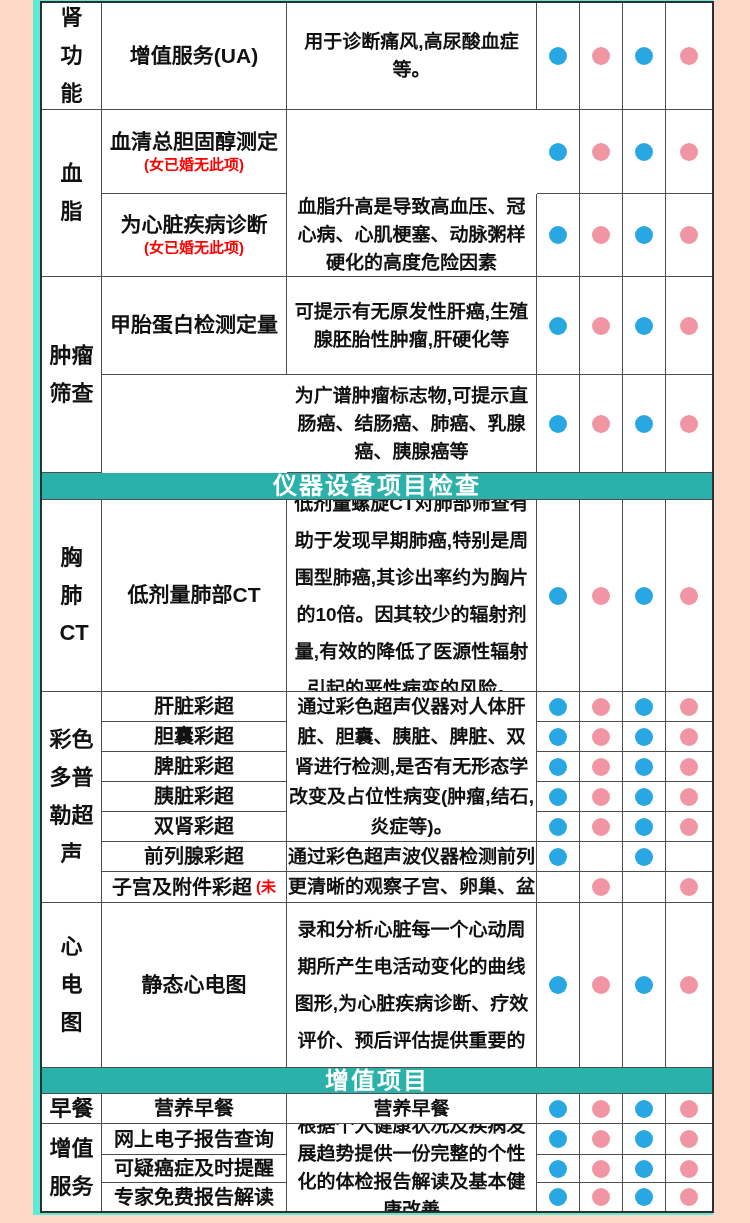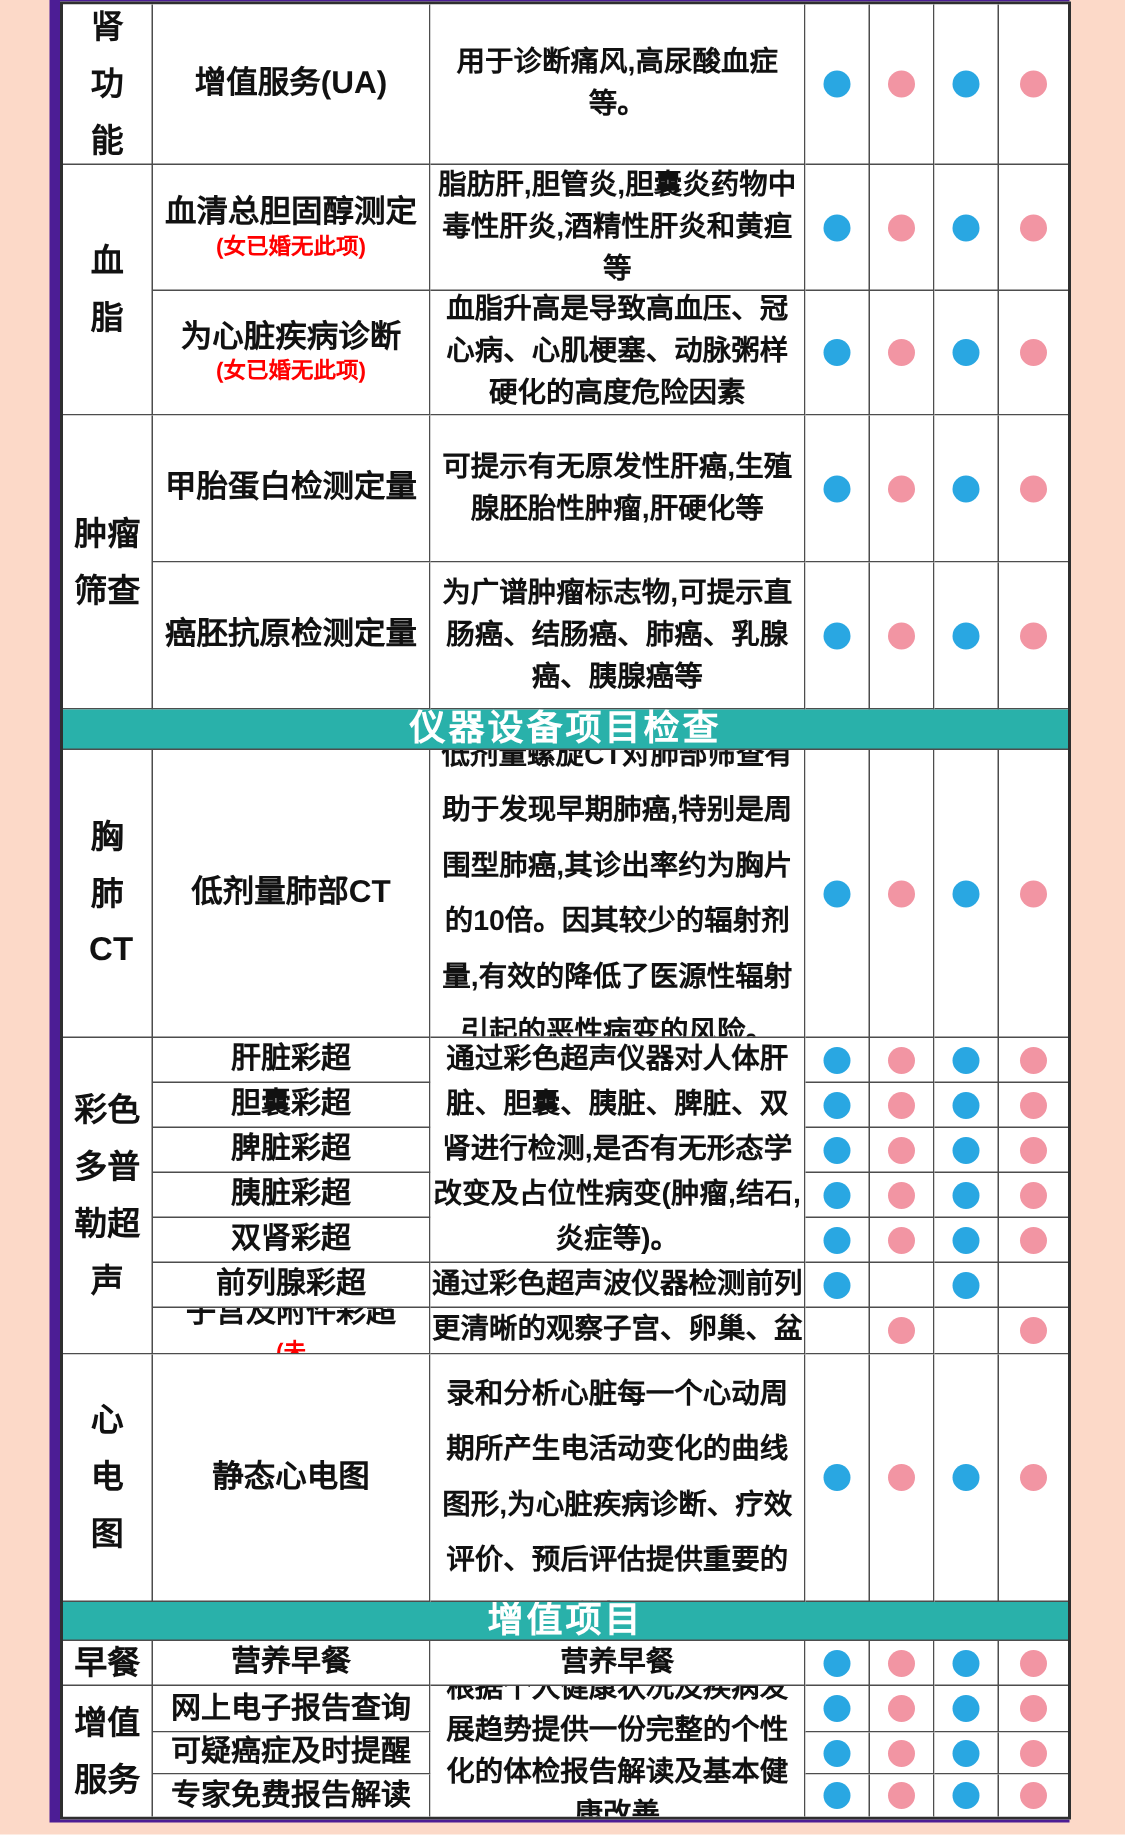--- a/index.html
+++ b/index.html
@@ -10,21 +10,21 @@
     --edge:#2f2f2f;
   }
   html,body{margin:0;padding:0;}
   body{
     width:750px;height:1223px;position:relative;
     background:var(--page-bg);
     font-family:"Liberation Sans","DejaVu Sans",sans-serif;
     font-weight:bold;color:#111;
     -webkit-font-smoothing:antialiased;
   }
-  .panel{position:absolute;left:33px;top:0;width:680px;height:1215px;background:#4c1d95;}
+  .panel{position:absolute;left:33px;top:0;width:680px;height:1215px;background:#5eead4;}
   .tbl{
     position:absolute;left:7px;top:1px;
     display:grid;background:#ffffff;
     grid-template-columns:60px 185px 250px 43px 43px 43px 46px;
     grid-template-rows:107px 84px 83px 98px 98px 27px 192px 30px 30px 30px 30px 30px 30px 31px 165px 26px 30px 31px 28px 28px;
     border:2px solid var(--edge);
   }
   .c{
     border-right:1px solid var(--line);
     border-bottom:1px solid var(--line);
@@ -32,21 +32,21 @@
     overflow:hidden;background:#fff;box-sizing:border-box;
   }
   .er{border-right:none;}
   .eb{border-bottom:none;}
   .cat{font-size:22px;line-height:1.72;text-align:center;overflow:visible;}
   .v{display:inline-block;}
   .w1{width:1.1em;}
   .w2{width:2.15em;}
   .item{font-size:21px;flex-direction:column;text-align:center;line-height:1.25;}
   .sm{font-size:20px;}
-  .inline{flex-direction:column;gap:4px;}
+  .inline{flex-direction:row;gap:4px;}
   .note{font-size:15px;color:var(--red);line-height:1.3;}
   .desc{font-size:19px;line-height:28px;text-align:center;padding:0 2px;}
   .lh27{line-height:37px;}
   .lh30{line-height:30px;}
   .nw{white-space:nowrap;}
   .teal{
     background:var(--teal);color:#ffffff;
     font-size:24px;letter-spacing:2px;line-height:1;
   }
   .dot{width:18px;height:18px;border-radius:50%;display:block;}
@@ -79,23 +79,20 @@
         <span class="dot" style="background: rgb(242, 149, 163);"></span>
       </div>
 
     <div class="c cat" style="grid-area:2/1/4/2">
         <span class="v w1">血脂</span>
       </div>
     <div class="c item" style="grid-area:2/2/3/3">
         <span>血清总胆固醇测定</span>
         <span class="note">(女已婚无此项)</span>
       </div>
-    <div class="c desc" style="grid-area:2/3/3/4">
-        <span>脂肪肝,胆管炎,胆囊炎药物中毒性肝炎,酒精性肝炎和黄疸等</span>
-      </div>
     <div class="c" style="grid-area:2/4">
         <span class="dot" style="background: rgb(41, 167, 226);"></span>
       </div>
     <div class="c" style="grid-area:2/5">
         <span class="dot" style="background: rgb(242, 149, 163);"></span>
       </div>
     <div class="c" style="grid-area:2/6">
         <span class="dot" style="background: rgb(41, 167, 226);"></span>
       </div>
     <div class="c er" style="grid-area:2/7">
@@ -137,23 +134,20 @@
     <div class="c" style="grid-area:4/5">
         <span class="dot" style="background: rgb(242, 149, 163);"></span>
       </div>
     <div class="c" style="grid-area:4/6">
         <span class="dot" style="background: rgb(41, 167, 226);"></span>
       </div>
     <div class="c er" style="grid-area:4/7">
         <span class="dot" style="background: rgb(242, 149, 163);"></span>
       </div>
 
-    <div class="c item" style="grid-area:5/2/6/3">
-        <span>癌胚抗原检测定量</span>
-      </div>
     <div class="c desc" style="grid-area:5/3/6/4">
         <span>为广谱肿瘤标志物,可提示直肠癌、结肠癌、肺癌、乳腺癌、胰腺癌等</span>
       </div>
     <div class="c" style="grid-area:5/4">
         <span class="dot" style="background: rgb(41, 167, 226);"></span>
       </div>
     <div class="c" style="grid-area:5/5">
         <span class="dot" style="background: rgb(242, 149, 163);"></span>
       </div>
     <div class="c" style="grid-area:5/6">

